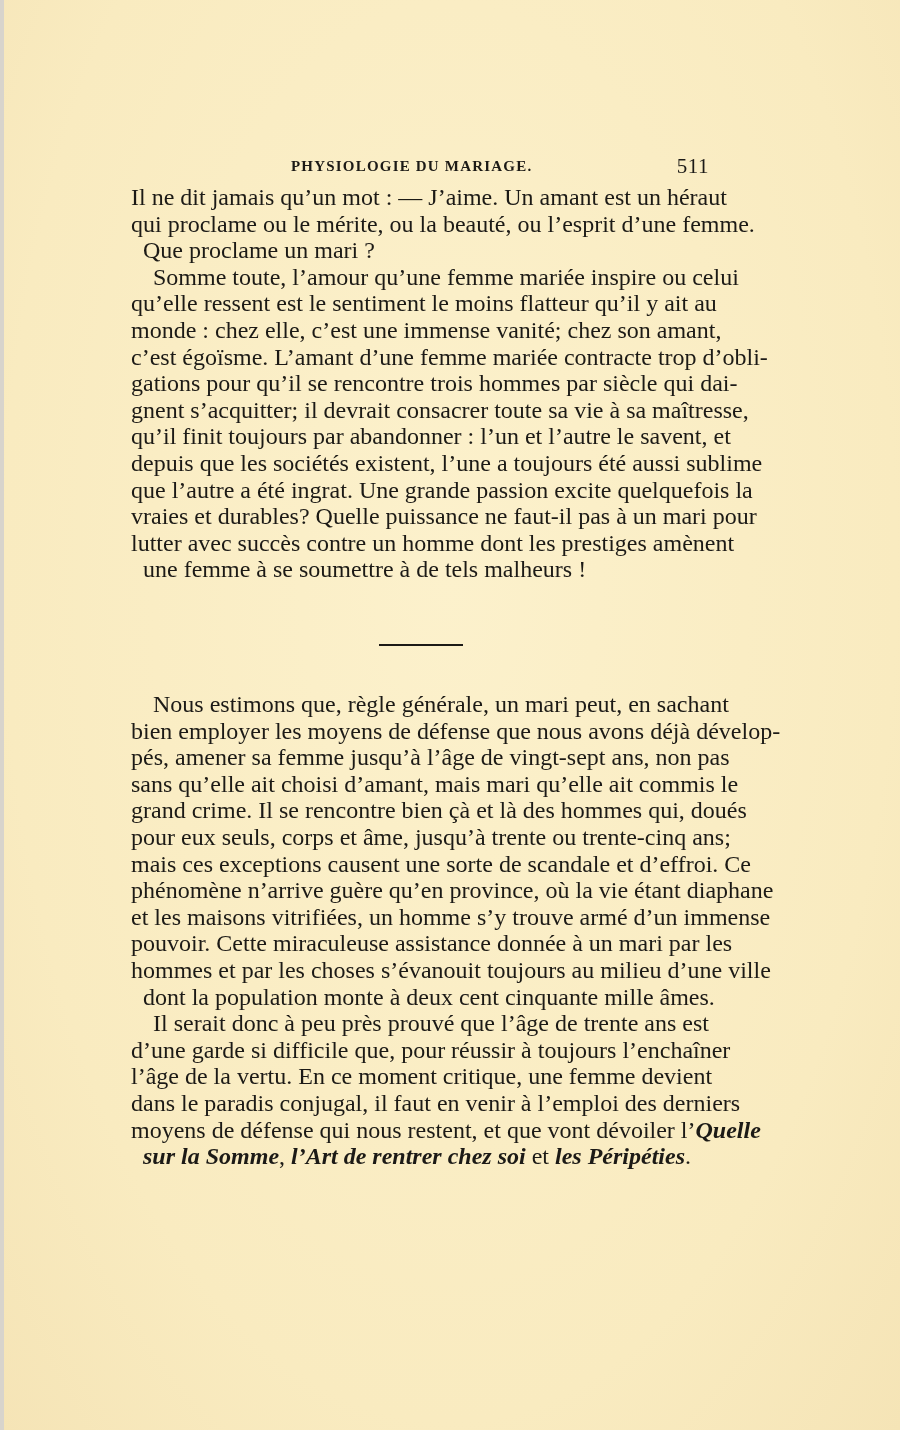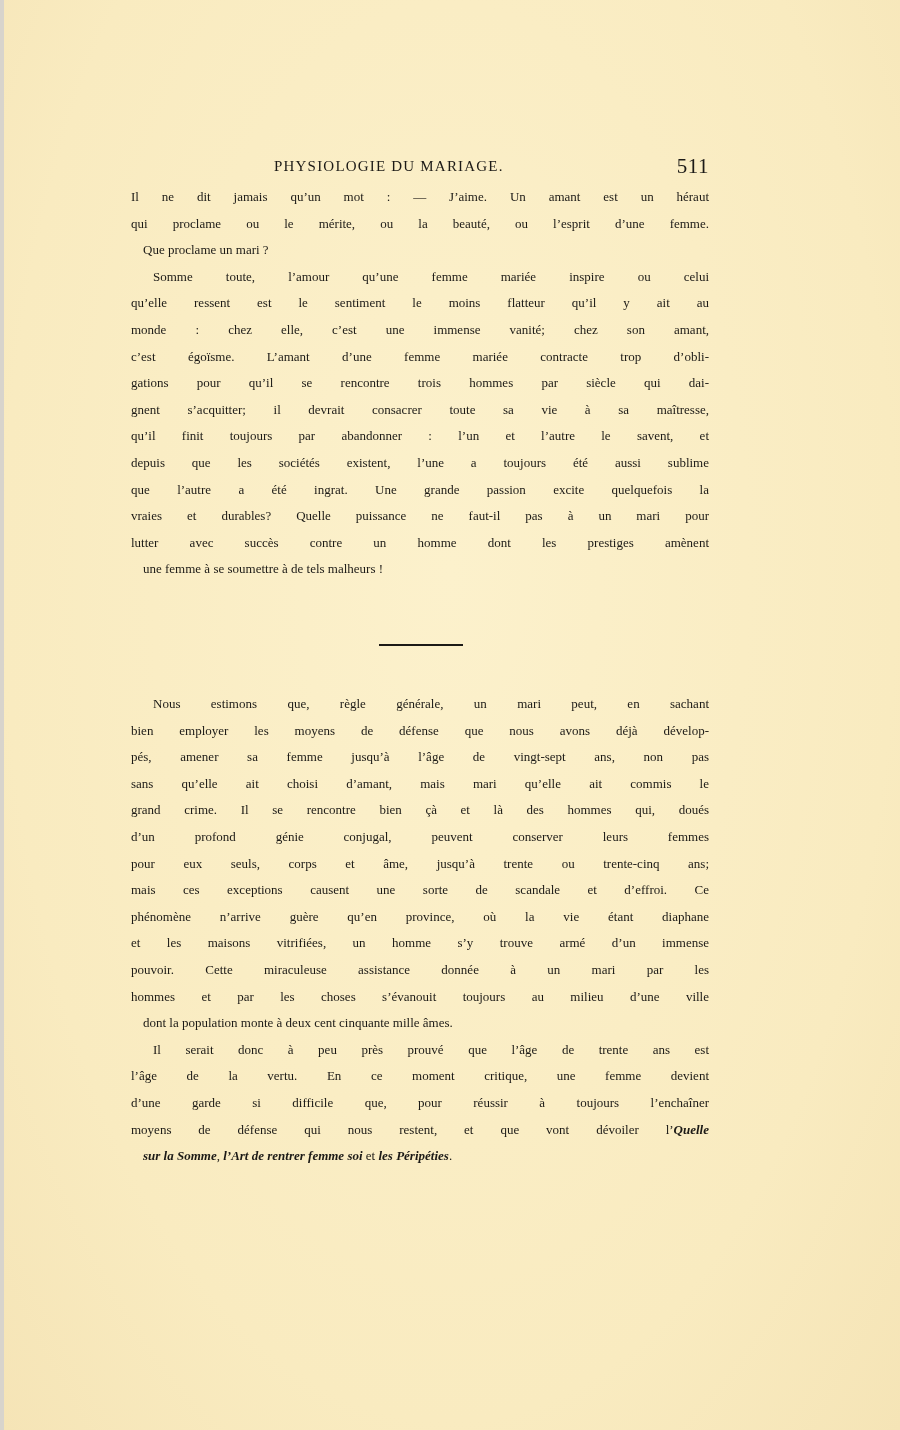--- a/index.html
+++ b/index.html
@@ -12,30 +12,30 @@
     color: #1c1a16;
   }
   .left-edge {
     position: absolute; left: 0; top: 0; width: 4px; height: 1430px;
     background: #d8d4cc;
   }
   .running-head {
     position: absolute; left: 131px; top: 154px; width: 578px; height: 30px;
   }
   .running-title {
-    position: absolute; left: 143px; top: 4px;
-    font-size: 15px; font-weight: normal; letter-spacing: 1.2px;
+    position: absolute; left: 160px; top: 4px;
+    font-size: 15px; font-weight: bold; letter-spacing: 1.2px;
   }
   .page-number {
     position: absolute; right: 0; top: 0;
     font-size: 21px; letter-spacing: 0.5px;
   }
   .text-block {
     position: absolute; left: 131px; width: 578px;
-    font-size: 13px; line-height: 26.6px;
+    font-size: 24px; line-height: 26.6px;
     font-stretch: condensed;
   }
   .line {
     display: block; white-space: nowrap;
     text-align: justify; text-align-last: justify;
     height: 26.6px;
   }
   .line.last { text-align-last: left; margin-left: 12px; }
   .line.indent { padding-left: 22px; font-family: Liberation Serif, serif; }
   .block1 { top: 184px; }
@@ -75,26 +75,26 @@
 </div>
 
 <div class="divider"></div>
 
 <div class="text-block block2">
   <span class="line indent">Nous estimons que, règle générale, un mari peut, en sachant</span>
   <span class="line">bien employer les moyens de défense que nous avons déjà dévelop-</span>
   <span class="line">pés, amener sa femme jusqu’à l’âge de vingt-sept ans, non pas</span>
   <span class="line">sans qu’elle ait choisi d’amant, mais mari qu’elle ait commis le</span>
   <span class="line">grand crime. Il se rencontre bien çà et là des hommes qui, doués</span>
-  <span class="line">d’un profond génie conjugal, peuvent conserver leurs femmes</span>
   <span class="line">pour eux seuls, corps et âme, jusqu’à trente ou trente-cinq ans;</span>
   <span class="line">mais ces exceptions causent une sorte de scandale et d’effroi. Ce</span>
   <span class="line">phénomène n’arrive guère qu’en province, où la vie étant diaphane</span>
   <span class="line">et les maisons vitrifiées, un homme s’y trouve armé d’un immense</span>
   <span class="line">pouvoir. Cette miraculeuse assistance donnée à un mari par les</span>
   <span class="line">hommes et par les choses s’évanouit toujours au milieu d’une ville</span>
   <span class="line last">dont la population monte à deux cent cinquante mille âmes.</span>
   <span class="line indent">Il serait donc à peu près prouvé que l’âge de trente ans est</span>
+  <span class="line">d’une garde si difficile que, pour réussir à toujours l’enchaîner</span>
   <span class="line">l’âge de la vertu. En ce moment critique, une femme devient</span>
-  <span class="line">d’une garde si difficile que, pour réussir à toujours l’enchaîner</span>
+  <span class="line">dans le paradis conjugal, il faut en venir à l’emploi des derniers</span>
   <span class="line"><span>moyens de défense qui nous restent, et que vont dévoiler l’</span><em class="it">Quelle</em></span>
-  <span class="line last"><em class="it">sur la Somme</em><span>, </span><em class="it">l’Art de rentrer femme soi</em><span> et </span><em class="it">les Péripéties</em><span>.</span></span>
+  <span class="line last"><em class="it">sur la Somme</em><span>, </span><em class="it">l’Art de rentrer chez soi</em><span> et </span><em class="it">les Péripéties</em><span>.</span></span>
 </div>
 
 </body></html>

